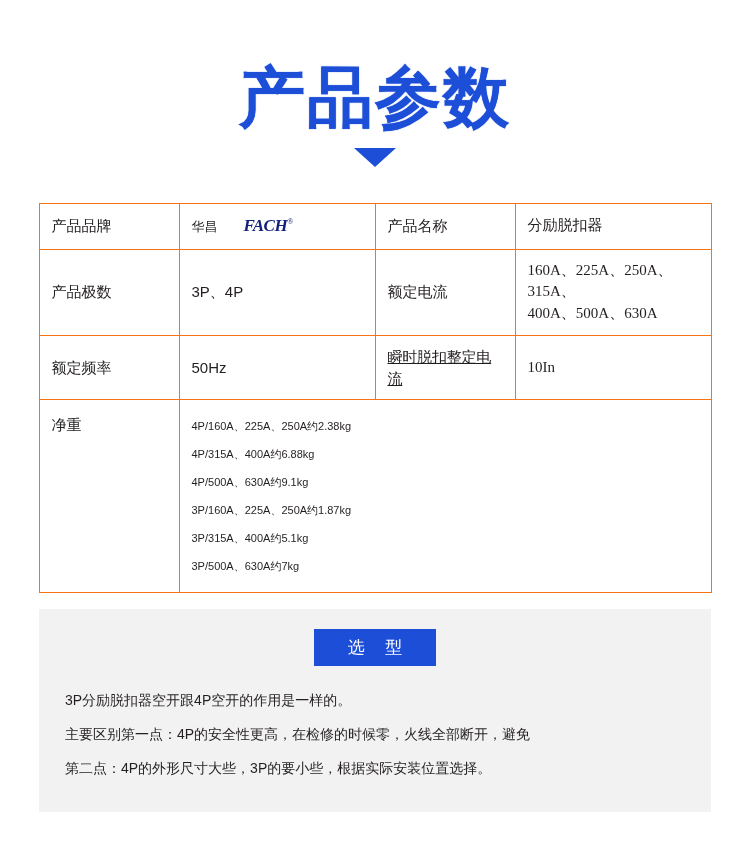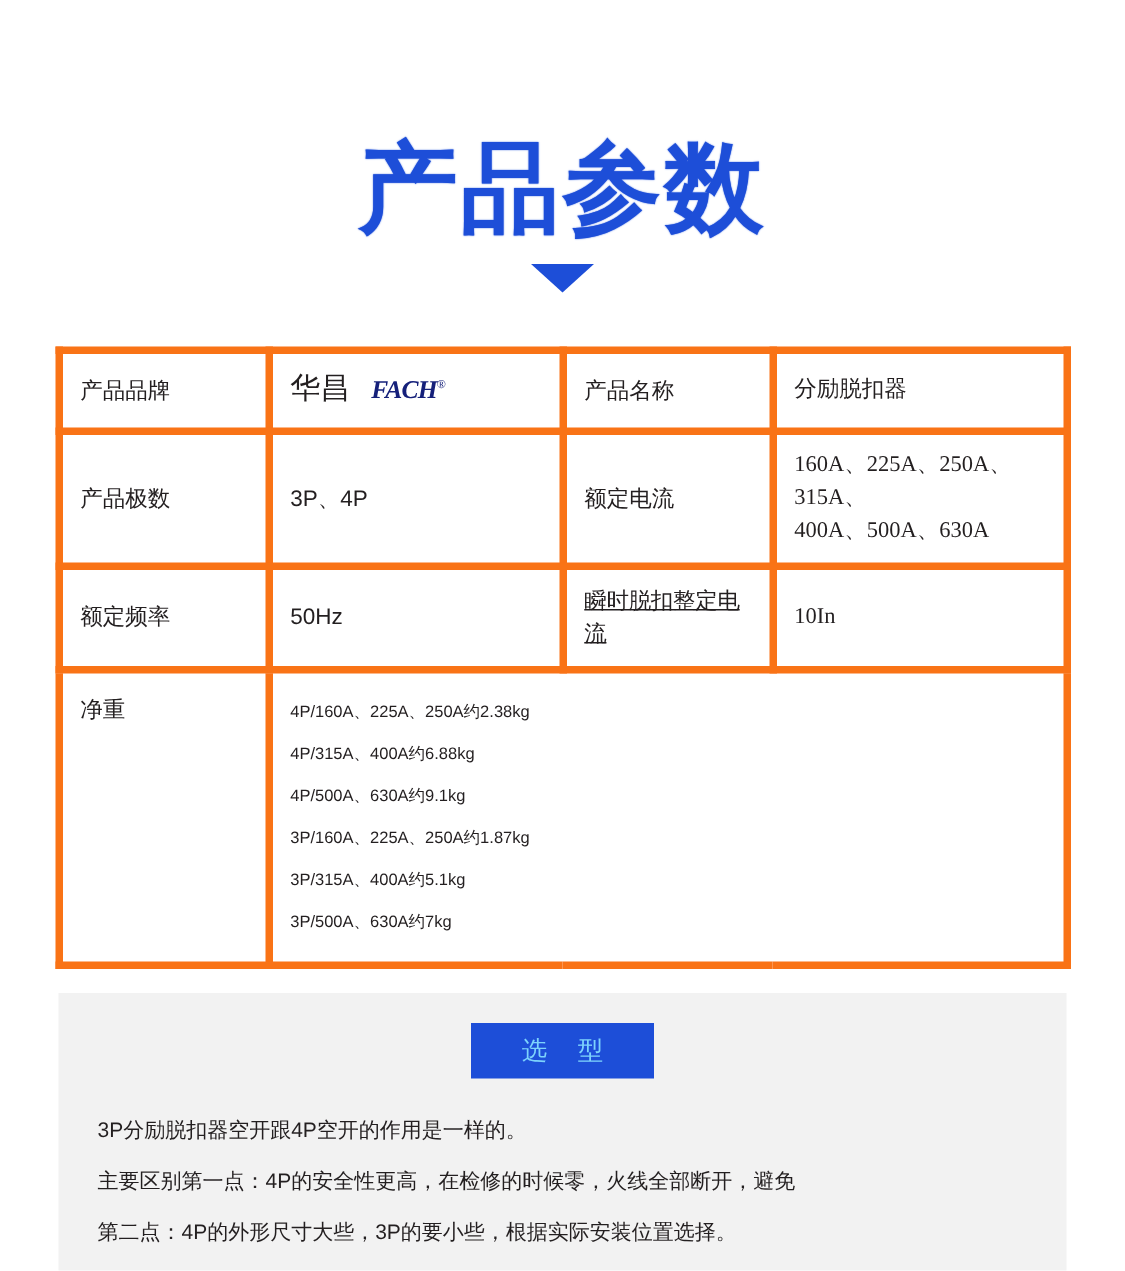--- a/index.html
+++ b/index.html
@@ -18,21 +18,20 @@
   .page {
     width: 750px;
     height: 847px;
     position: relative;
   }
 
   
   .title-wrap {
     text-align: center;
     padding-top: 62px;
-    margin-top: 28px;
   }
   .main-title {
     font-family: "DejaVu Sans", sans-serif;
     font-weight: bold;
     font-size: 66px;
     line-height: 72px;
     letter-spacing: 2px;
     color: #1d4ed8;
     margin: 0;
     text-shadow: 0 0 1px #1d4ed8;
@@ -47,39 +46,38 @@
 
   
   .spec-table {
     width: 672px;
     margin: 36px auto 0 auto;
     border-collapse: collapse;
     border: 1px solid #b9b9b9;
     table-layout: fixed;
   }
   .spec-table td {
-    border: 5px solid #f97316;
+    border: 1px solid #f97316;
     padding: 10px 12px;
     font-size: 15px;
     color: #231f20;
     vertical-align: middle;
     line-height: 1.45;
   }
   .c1 { width: 140px; }
   .c2 { width: 196px; }
   .c3 { width: 140px; }
   .c4 { width: 196px; font-family: Liberation Serif, serif; }
 
   .brand-cell {
     white-space: nowrap;
   }
   .brand-cn {
-    font-size: 20px;
-    margin-right: 14px;
-    font-family: Liberation Mono, monospace;
+    font-size: 13px;
+    margin-right: 26px;
   }
   .brand-logo {
     display: inline-block;
     font-family: Liberation Serif, serif;
     font-weight: bold;
     font-style: italic;
     font-size: 17px;
     letter-spacing: -0.5px;
     color: #15207a;
     position: relative;
@@ -119,25 +117,25 @@
     margin: 16px auto 0 auto;
     background: #f2f2f2;
     padding: 20px 0 26px 0;
   }
   .select-badge-wrap {
     text-align: center;
   }
   .select-badge {
     display: inline-block;
     background: #1d4ed8;
-    color: #7dd3fc;
+    color: #ffffff;
     font-size: 17px;
     letter-spacing: 8px;
     padding: 7px 26px 7px 34px;
-    font-family: Liberation Serif, serif;
+    font-family: Liberation Sans, sans-serif;
   }
   .select-text {
     padding: 18px 26px 0 26px;
   }
   .select-text p {
     margin: 0 0 2px 0;
     font-size: 14px;
     line-height: 32px;
     color: #231f20;
   }

